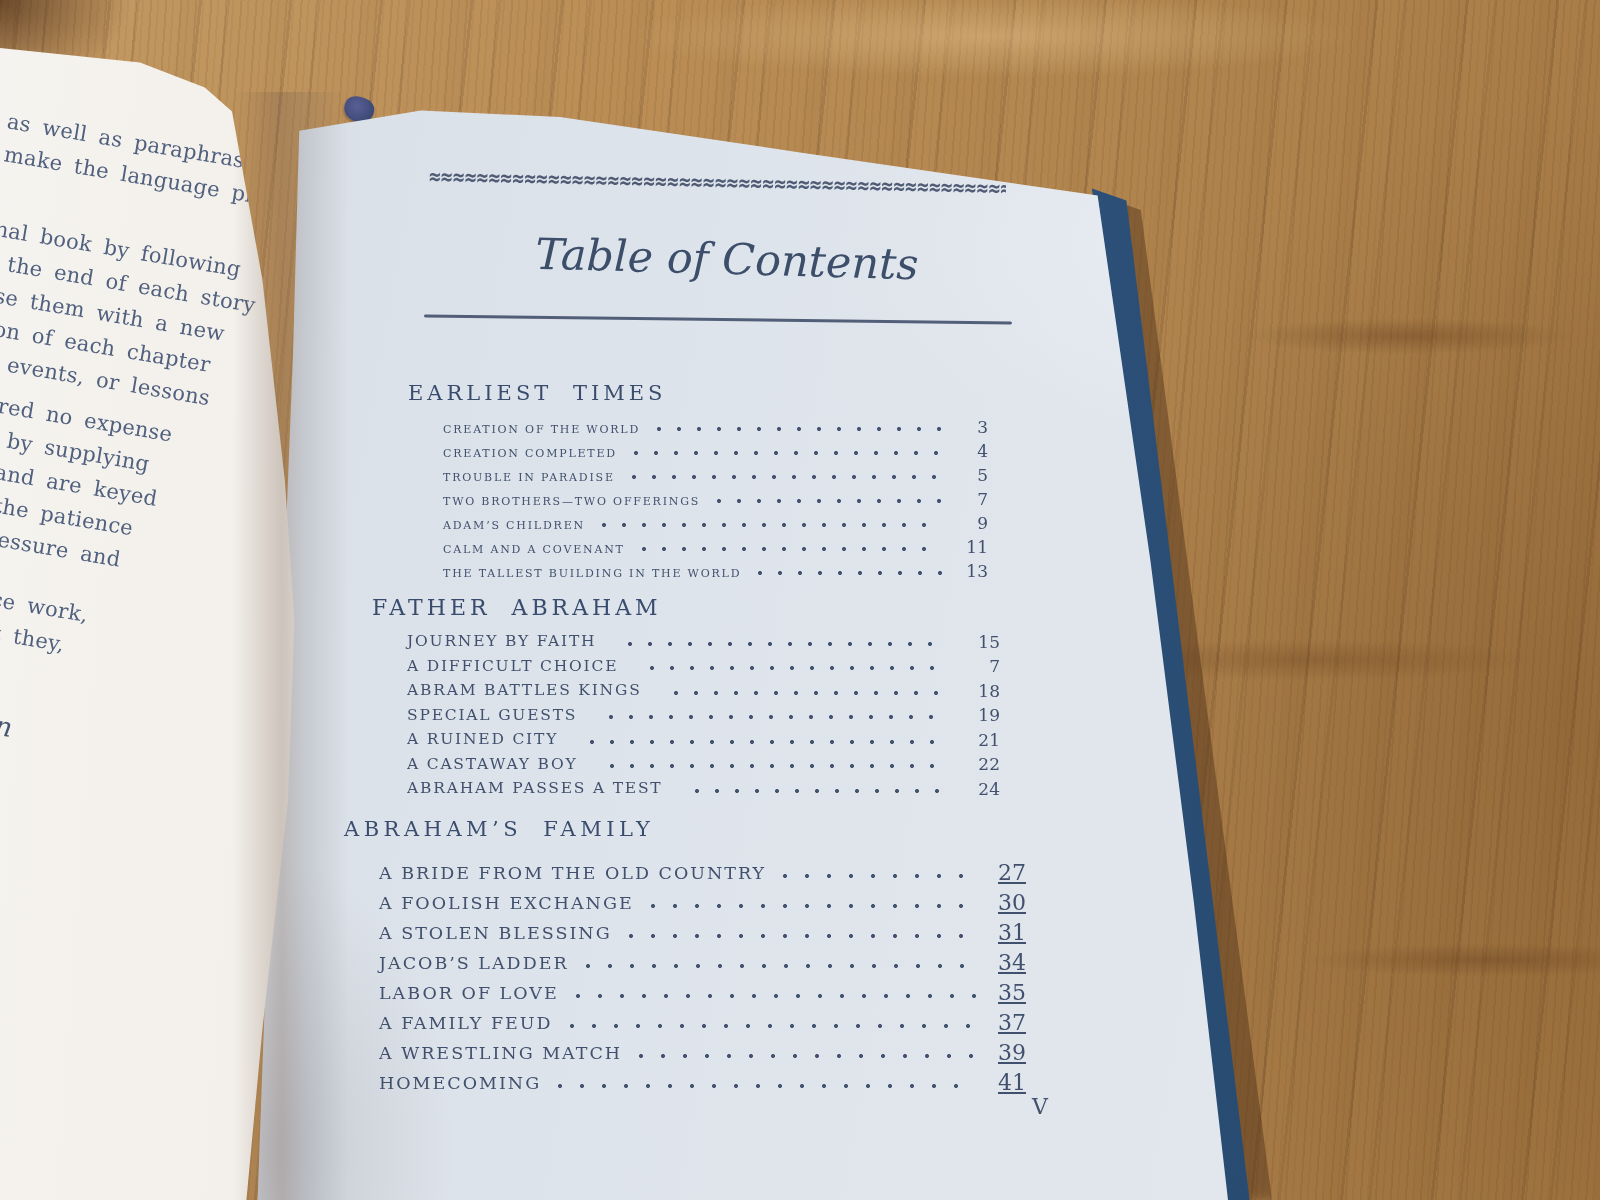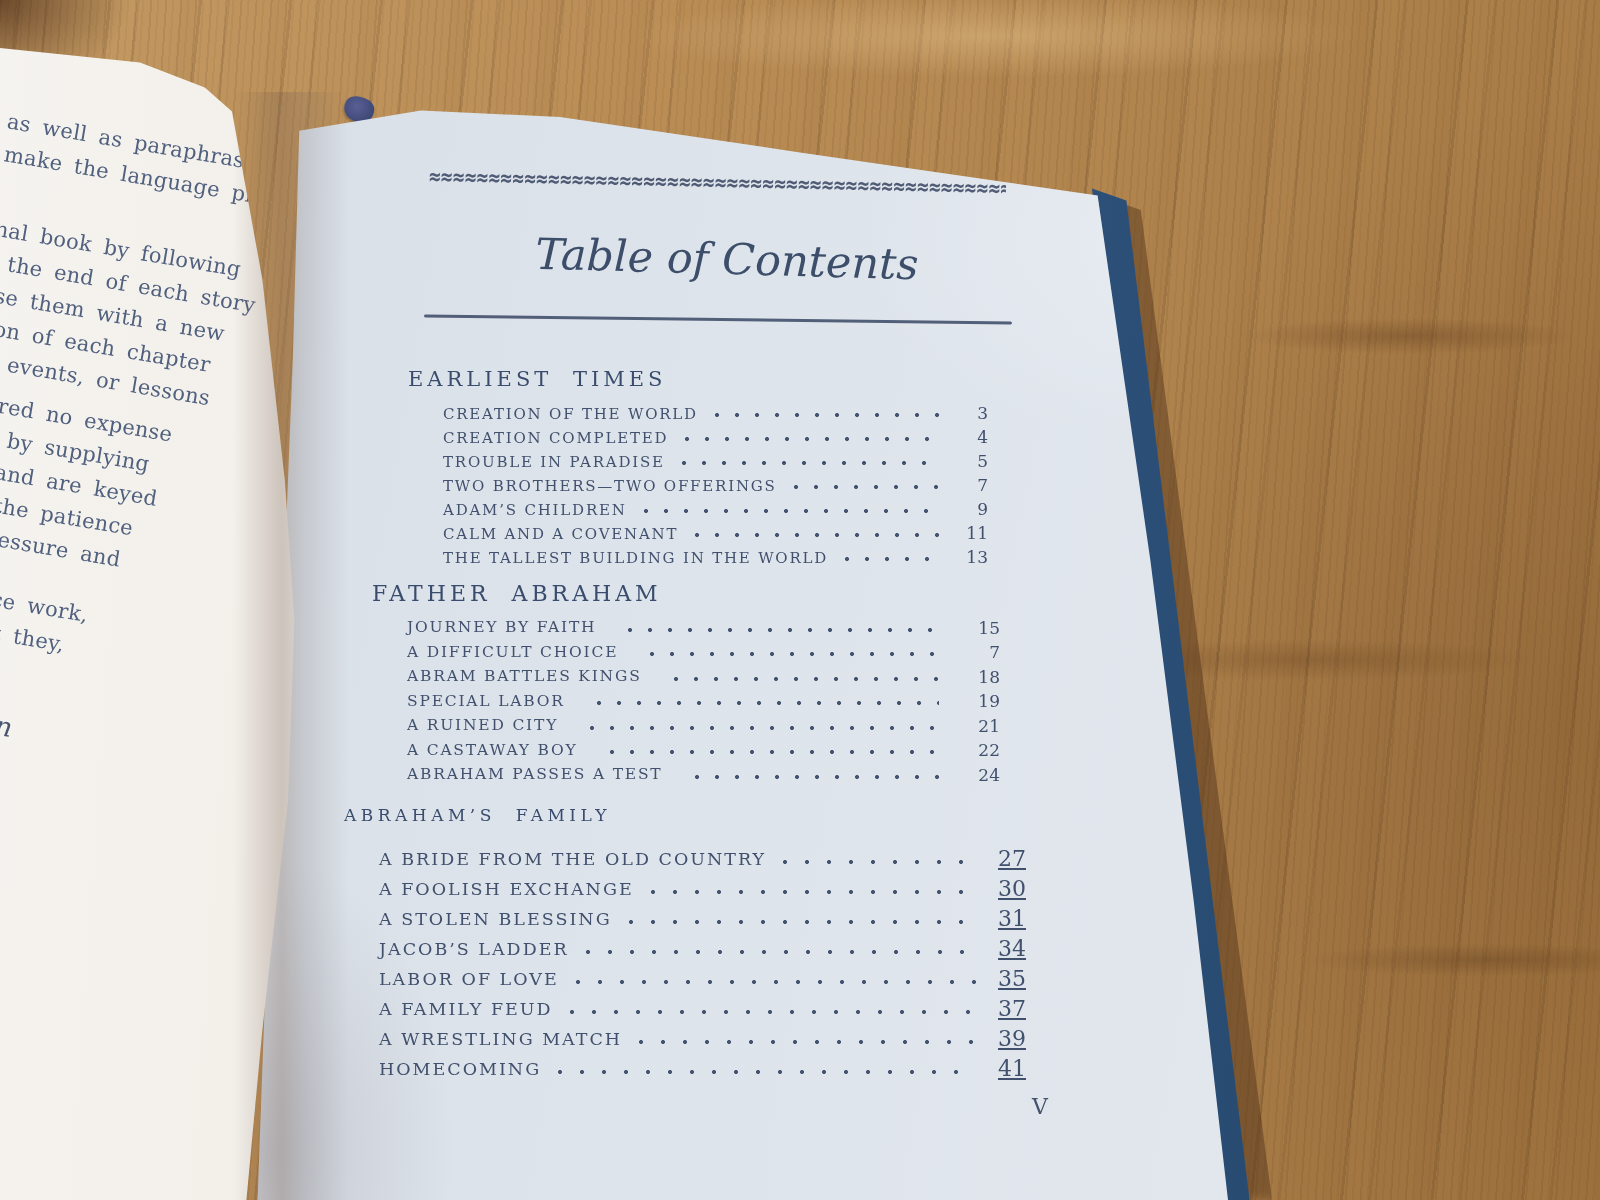--- a/index.html
+++ b/index.html
@@ -60,38 +60,38 @@
        rgba(104,96,92,.18) 62%,rgba(120,100,90,0) 100%);}
   .ornament{position:absolute;left:428px;top:168px;width:578px;height:26px;overflow:hidden;
     white-space:nowrap;font-family:"DejaVu Sans","Liberation Sans",sans-serif;
     font-size:16px;font-weight:bold;letter-spacing:-1.5px;color:#44506b;opacity:.92;
     transform:rotate(1.2deg) scaleY(1.35);transform-origin:0 50%;}
   .toc-title{position:absolute;left:517px;top:234px;width:420px;text-align:center;
     font-style:italic;font-size:43px;color:#3c4e6a;transform:rotate(1.6deg);}
   .title-rule{position:absolute;left:424px;top:318px;width:588px;height:2.5px;
     background:#42506b;border-radius:2px;transform:rotate(.7deg);opacity:.9;}
 
-  .toc{position:absolute;left:408px;top:366px;width:580px;}
+  .toc{position:absolute;left:408px;top:380px;width:580px;}
   .toc section{display:block;}
   .sec-heading{font-size:21px;letter-spacing:4px;word-spacing:10px;color:#3a4c6e;
     line-height:26px;margin:0 0 6px 0;font-weight:normal;}
   .row{display:flex;align-items:flex-end;padding-left:35px;height:24px;}
-  .label{white-space:nowrap;font-size:15px;letter-spacing:1.8px;line-height:1.1;color:#41506d;}
+  .label{white-space:nowrap;font-size:11px;letter-spacing:1.8px;line-height:1.1;color:#41506d;}
   .leader{flex:1;min-width:30px;height:10px;margin:0 10px 3px 16px;
     background-image:radial-gradient(circle at 3px 6px,#44536f 1.7px,rgba(0,0,0,0) 2.3px);
     background-size:20px 10px;background-repeat:repeat-x;}
   .num{width:36px;text-align:right;font-size:17px;line-height:1;color:#41506d;}
 
   .sec2{margin-left:-36px;width:628px;margin-top:14px;}
   .sec2 .sec-heading{font-size:22px;line-height:27px;margin-bottom:5px;}
   .sec2 .row{height:24.5px;gap:15px;}
   .sec2 .label{font-size:15.5px;}
 
   .sec3{margin-left:-64px;width:682px;margin-top:16px;}
-  .sec3 .sec-heading{font-size:17px;line-height:31px;margin-bottom:9px;letter-spacing:4.5px;}
+  .sec3 .sec-heading{font-size:21px;line-height:31px;margin-bottom:9px;letter-spacing:4.5px;}
   .sec3 .row{height:30px;}
   .sec3 .label{font-size:17.5px;letter-spacing:2px;}
   .sec3 .num{font-size:22px;width:40px;text-decoration:underline;}
   .sec3 .leader{background-size:22px 10px;margin-bottom:4px;}
 
   .folio{position:absolute;left:1018px;top:1094px;width:44px;text-align:center;
     font-size:22px;color:#43536b;}
 </style>
 </head>
 <body>
@@ -161,21 +161,21 @@
           <span class="label">A DIFFICULT CHOICE</span>
           <span class="leader"></span>
           <span class="num">7</span>
         </div>
         <div class="row">
           <span class="label">ABRAM BATTLES KINGS</span>
           <span class="leader"></span>
           <span class="num">18</span>
         </div>
         <div class="row">
-          <span class="label">SPECIAL LABOR</span>
+          <span class="label">SPECIAL GUESTS</span>
           <span class="leader"></span>
           <span class="num">19</span>
         </div>
         <div class="row">
           <span class="label">A RUINED CITY</span>
           <span class="leader"></span>
           <span class="num">21</span>
         </div>
         <div class="row">
           <span class="label">A CASTAWAY BOY</span>

